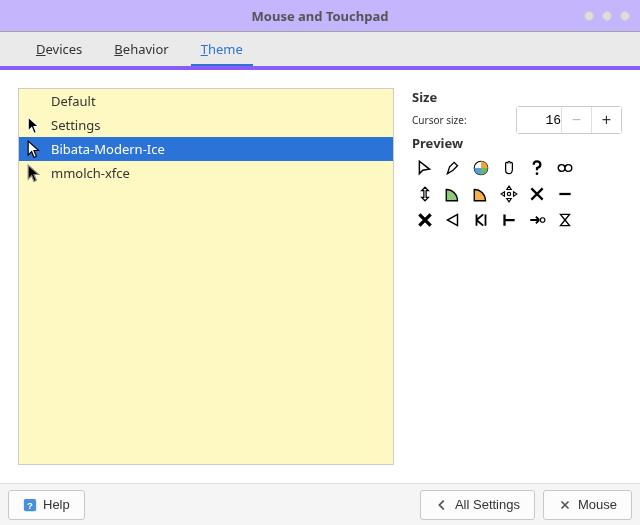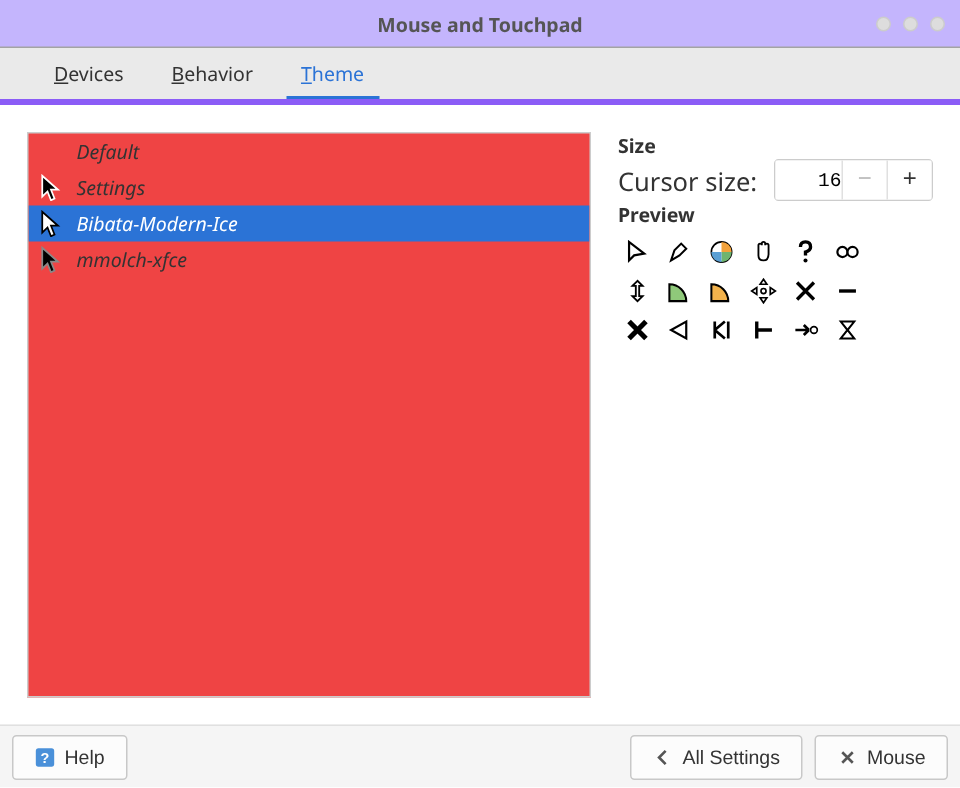--- a/index.html
+++ b/index.html
@@ -48,38 +48,37 @@
 .underline { text-decoration: underline; text-decoration-thickness: 1px; }
 .content {
   display: flex;
   padding: 18px;
   gap: 18px;
   height: 413px;
 }
 .theme-list {
   flex: 1;
   border: 1px solid #ccc;
-  background: #ef4444;
+  background: #fef9c3;
   overflow: auto;
-  font-style: italic;
 }
 .theme-row {
   display: flex; align-items: center;
   height: 24px; padding: 0 8px;
   gap: 10px;
 }
 .theme-row.selected { background: #2b73d6; color: #fff; text-align: center; }
 .cursor-ico {
   width: 14px; height: 14px;
   display: inline-flex; align-items: center; justify-content: center;
 }
 .right-pane { width: 210px; display: flex; flex-direction: column; }
 .section-title { font-weight: bold; font-size: 13px; color: #333; }
 .size-row { display: flex; align-items: center; gap: 10px; }
-.size-label { font-size: 17px; color: #333; flex: 1; }
+.size-label { font-size: 10px; color: #333; flex: 1; }
 .spinner {
   display: flex; align-items: stretch;
   border: 1px solid #ccc; border-radius: 3px;
   height: 28px; background: #fff;
 }
 .spinner input {
   width: 44px; border: none; text-align: right;
   font-size: 13px; outline: none; font-family: Liberation Mono, monospace;
 }
 .spinner button {

